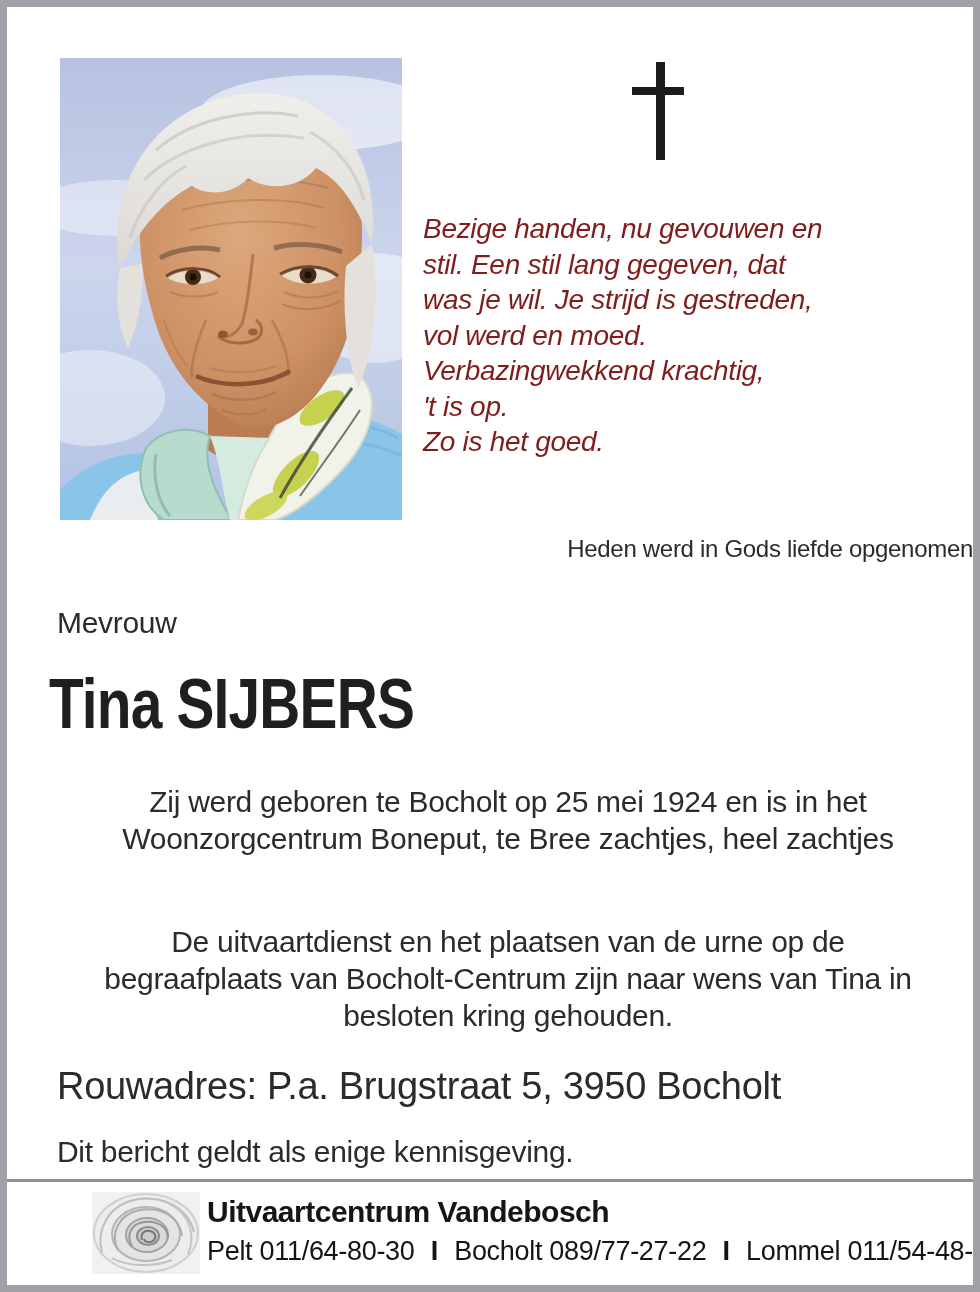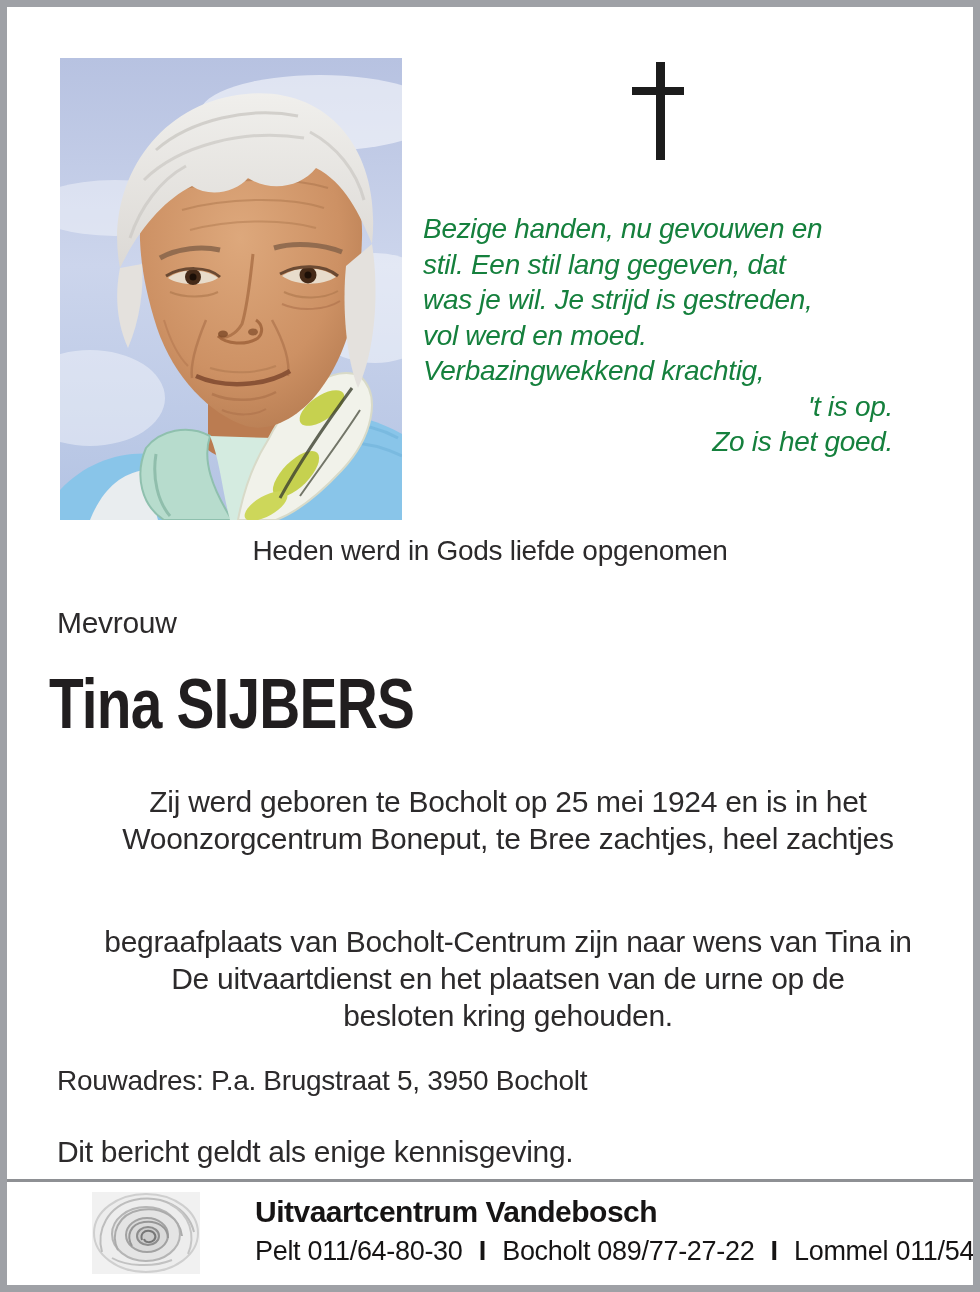--- a/index.html
+++ b/index.html
@@ -17,30 +17,30 @@
 
   .portrait{left:53px;top:51px;width:342px;height:462px;}
   .portrait svg{display:block;width:100%;height:100%;}
 
   .cross{left:616px;top:50px;width:70px;height:112px;}
 
   .poem{
     left:416px;top:204px;width:470px;
     font-style:italic;
     font-size:28px;line-height:35.5px;
-    color:#15803d;
+    color:#7f1d1d;
     letter-spacing:-0.3px;
     text-align:left;
   }
-  .poem .centered{text-align:right;}
+  .poem .centered{text-align:left;}
 
   .intro-line{
     left:0;right:0;top:528px;
-    text-align:center;
-    font-size:28px;
+    text-align:right;
+    font-size:24px;
     letter-spacing:-0.3px;
   }
 
   .salutation{
     left:50px;top:599px;
     font-size:30px;
     letter-spacing:-0.3px;
   }
 
   .deceased-name{
@@ -57,29 +57,29 @@
   .para{
     left:0;right:0;
     text-align:center;
     font-size:30px;line-height:37px;
     letter-spacing:-0.3px;
     padding-left:36px;
   }
   .para1{top:776px;}
   .para2{top:916px;}
 
-  .address-line{left:50px;top:1058px;font-size:28px;letter-spacing:-0.3px;}
+  .address-line{left:50px;top:1058px;font-size:38px;letter-spacing:-0.3px;}
   .notice-line{left:50px;top:1128px;font-size:30px;letter-spacing:-0.3px;}
 
   .rule{left:0;right:0;top:1172px;height:3px;background:#8e9094;}
 
   .rose{left:85px;top:1185px;width:108px;height:82px;}
   .rose svg{display:block;width:100%;height:100%;}
 
-  .footer-text{left:200px;top:1188px;width:720px;color:#161414;margin-left:48px;}
+  .footer-text{left:200px;top:1188px;width:720px;color:#161414;}
   .footer-company{font-size:30px;font-weight:700;letter-spacing:-0.5px;}
   .footer-phones{margin-top:7px;font-size:27px;letter-spacing:-0.3px;white-space:nowrap;}
   .footer-phones .sep{font-weight:700;margin:0 9px;}
 </style>
 </head>
 <body>
 
 <div class="page">
 
   <div class="abs portrait">
@@ -195,22 +195,22 @@
   <div class="abs salutation">Mevrouw</div>
 
   <div class="abs deceased-name">Tina SIJBERS</div>
 
   <div class="abs para para1">
     <div>Zij werd geboren te Bocholt op 25 mei 1924 en is in het</div>
     <div>Woonzorgcentrum Boneput, te Bree zachtjes, heel zachtjes</div>
   </div>
 
   <div class="abs para para2">
+    <div>De uitvaartdienst en het plaatsen van de urne op de</div>
     <div>begraafplaats van Bocholt-Centrum zijn naar wens van Tina in</div>
-    <div>De uitvaartdienst en het plaatsen van de urne op de</div>
     <div>besloten kring gehouden.</div>
   </div>
 
   <div class="abs address-line">Rouwadres: P.a. Brugstraat 5, 3950 Bocholt</div>
 
   <div class="abs notice-line">Dit bericht geldt als enige kennisgeving.</div>
 
   <div class="abs rule"></div>
 
   <div class="abs rose">

